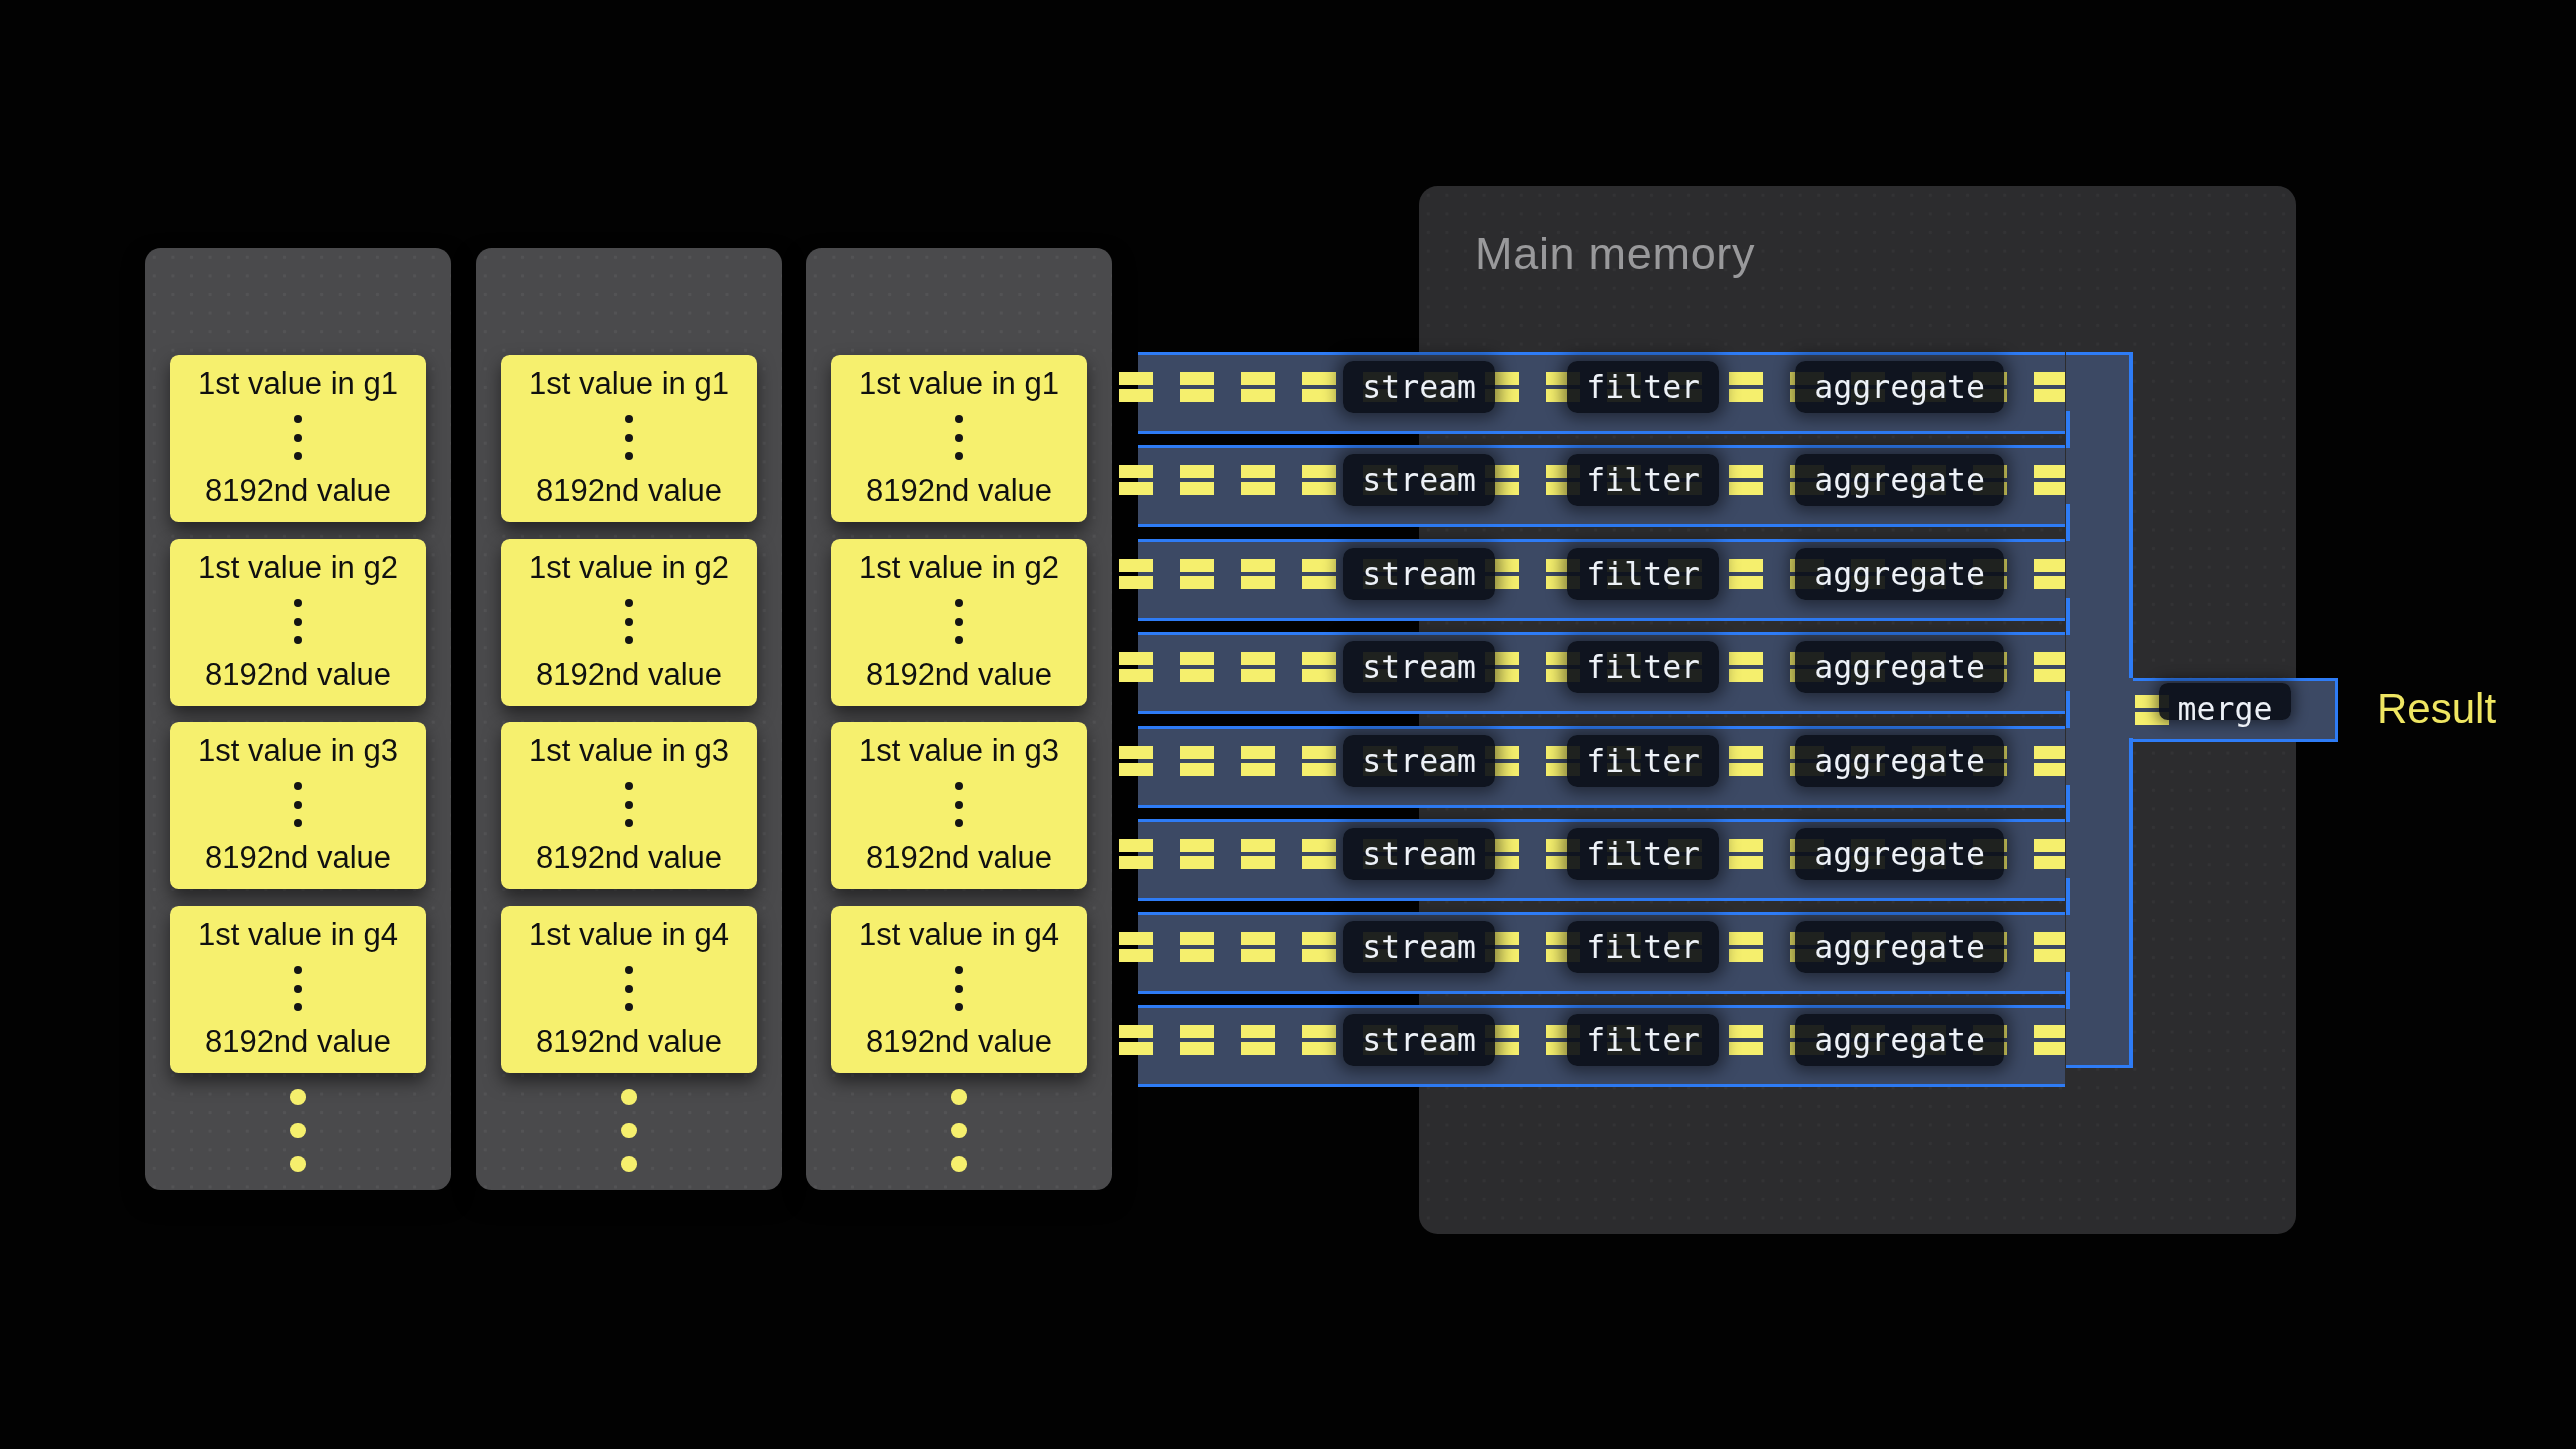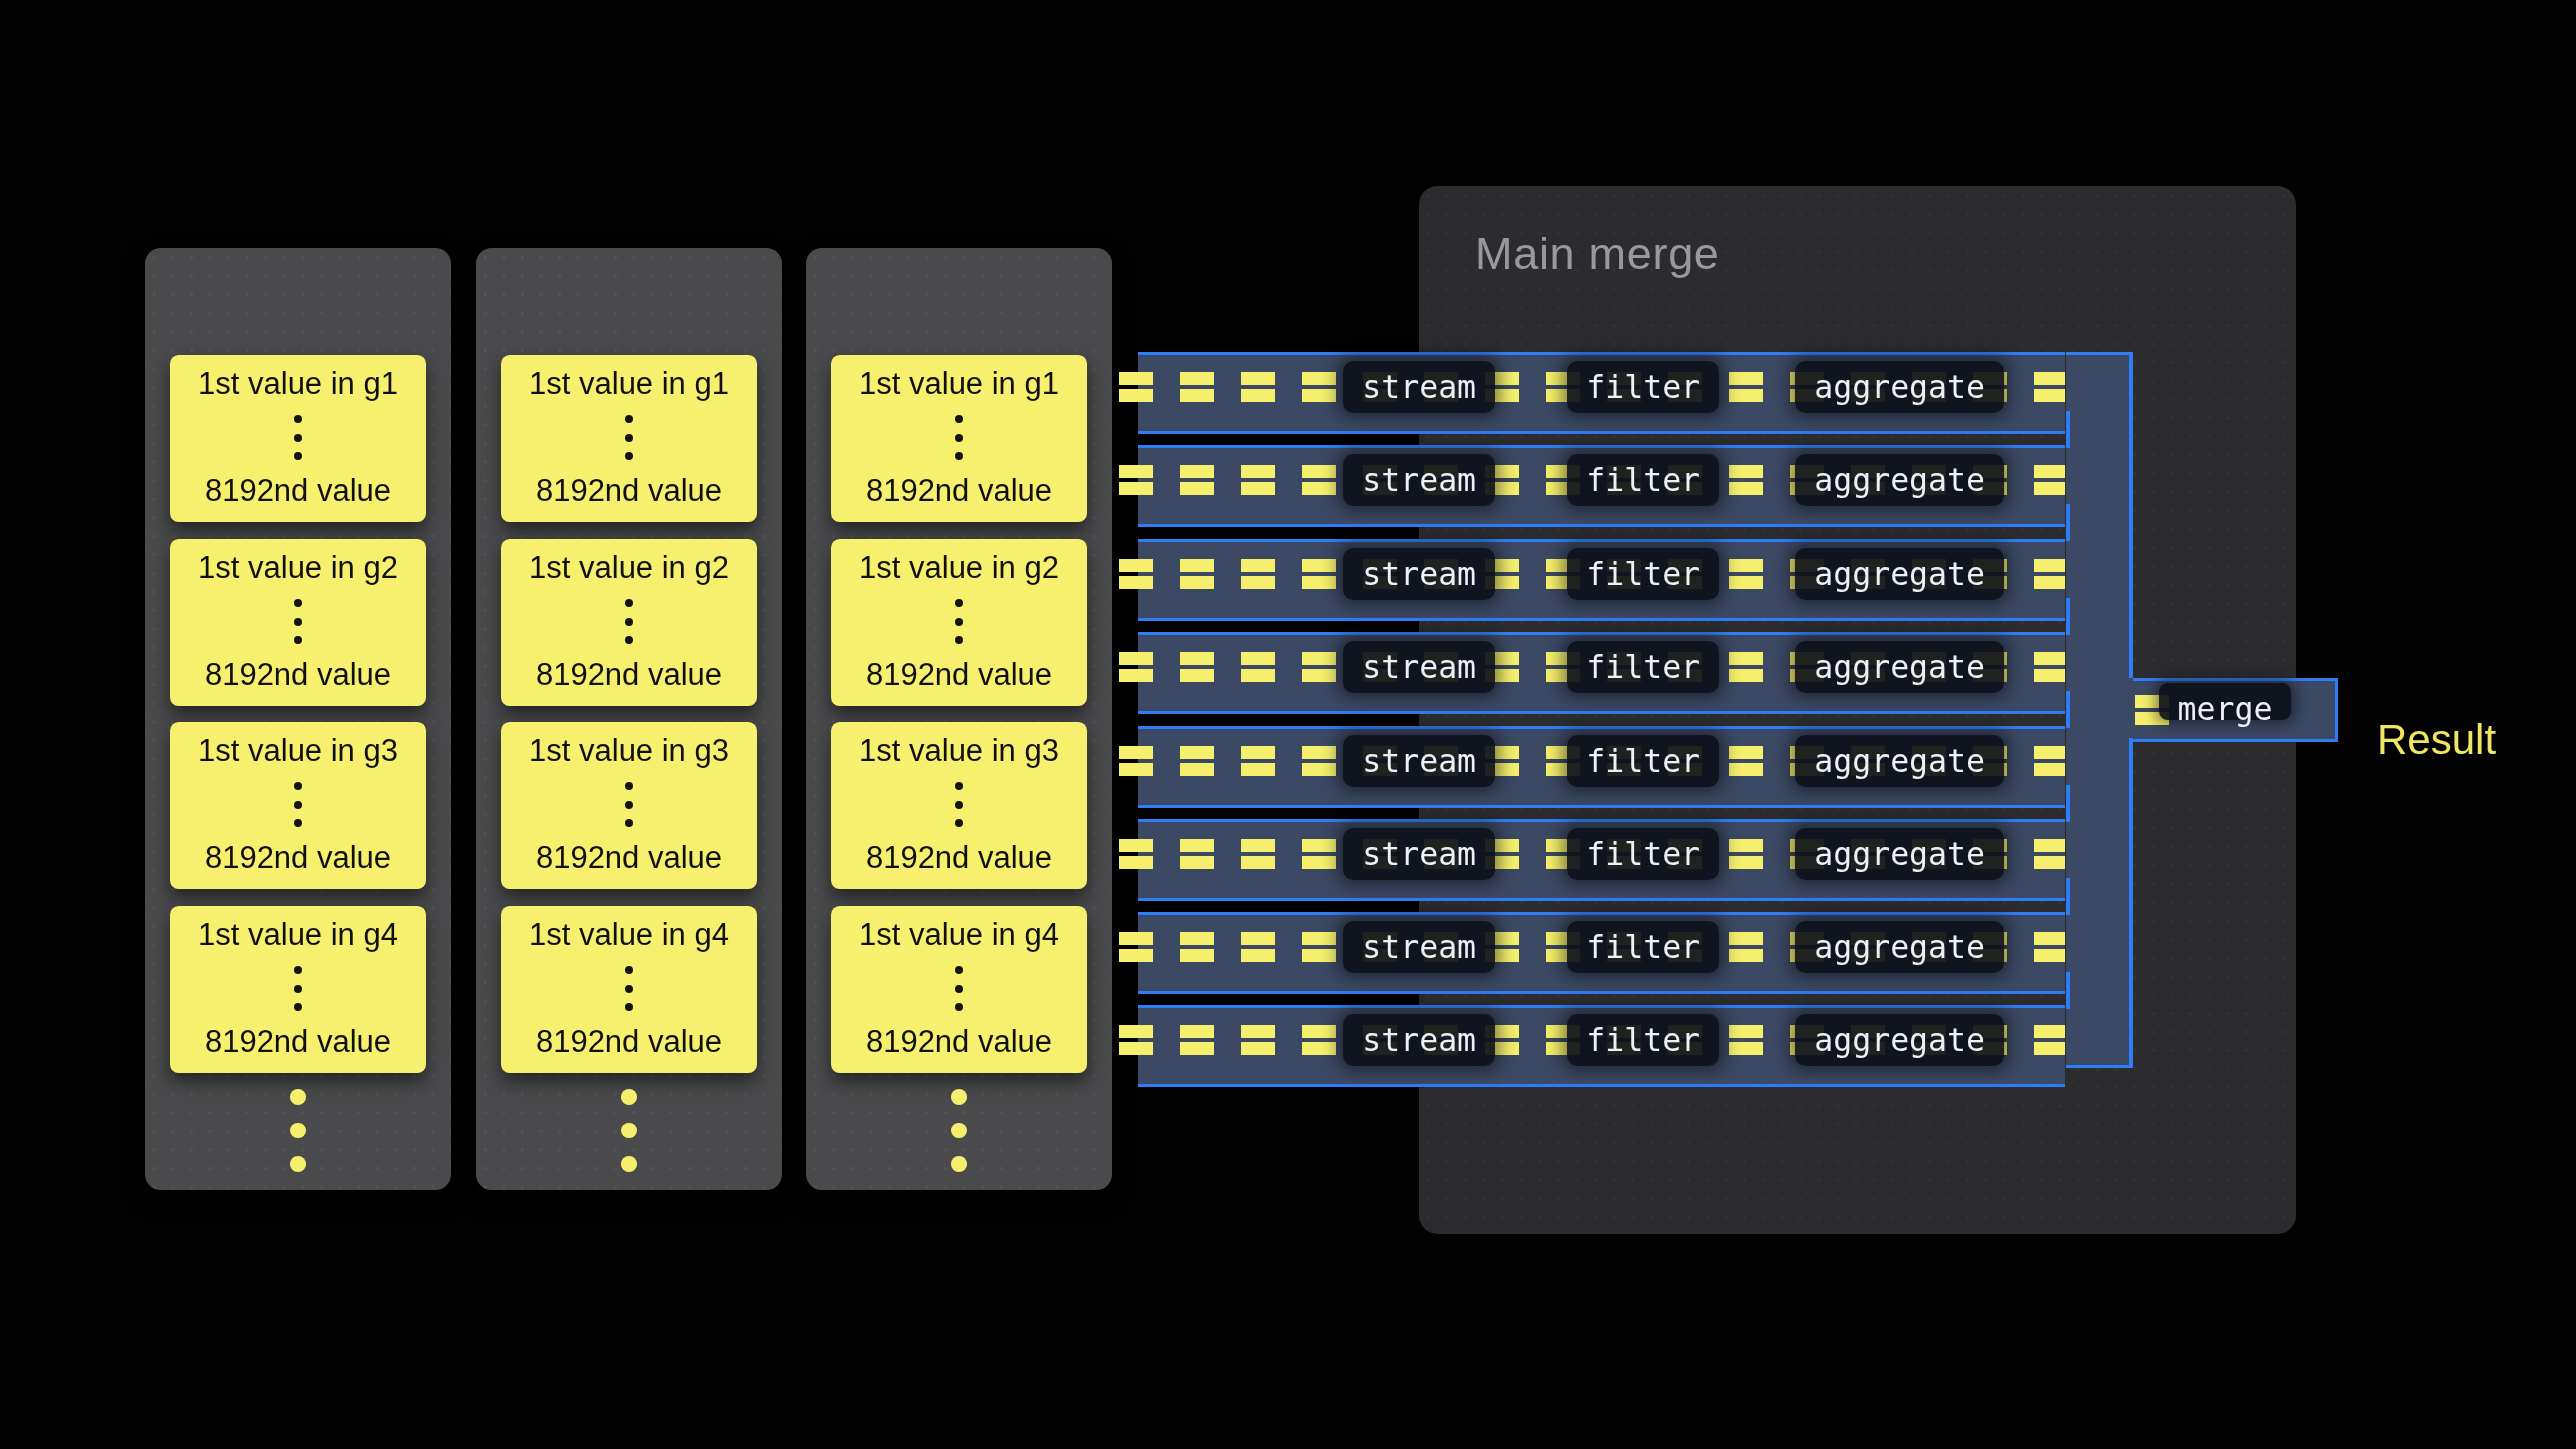--- a/index.html
+++ b/index.html
@@ -117,21 +117,21 @@
   #merge-chip{
     position:absolute;left:26px;top:2.1px;height:37px;line-height:53px;
     padding:0 18.6px;border-radius:8.6px;
     background:var(--chip-bg);color:var(--chip-text);
     font-family:"DejaVu Sans Mono", monospace;font-size:31.5px;
     box-shadow:0 0 13px 4.3px rgba(0,0,0,0.45);
   }
   
   #result-label{
     position:absolute;left:2377px;top:685px;
-    font-size:42px;color:#efe662;font-weight:400;margin-top:31px;
+    font-size:42px;color:#efe662;font-weight:400;
   }
 </style>
 </head>
 <body>
 
 <div id="stage">
 
   <div id="file-columns">
       <div class="file-col" style="left: 145px;">
         <div class="val-block" style="top: 107px;">
@@ -258,21 +258,21 @@
         </div>
         <div class="col-dots">
           <i></i>
           <i></i>
           <i></i>
         </div>
       </div>
     </div>
 
   <div id="memory-panel">
-    <div id="memory-title">Main merge</div>
+    <div id="memory-title">Main memory</div>
   </div>
 
   <div id="pipelines">
     <div id="trunk"></div>
     <div id="trunk-border-top" class="trunk-border"></div>
     <div id="trunk-border-bottom" class="trunk-border"></div>
     <div id="rows-layer">
         <div class="pipe-row" style="top: 352px;">
           <div class="dash-strip"></div>
           <div class="chip" style="left: 205px;">stream</div>

